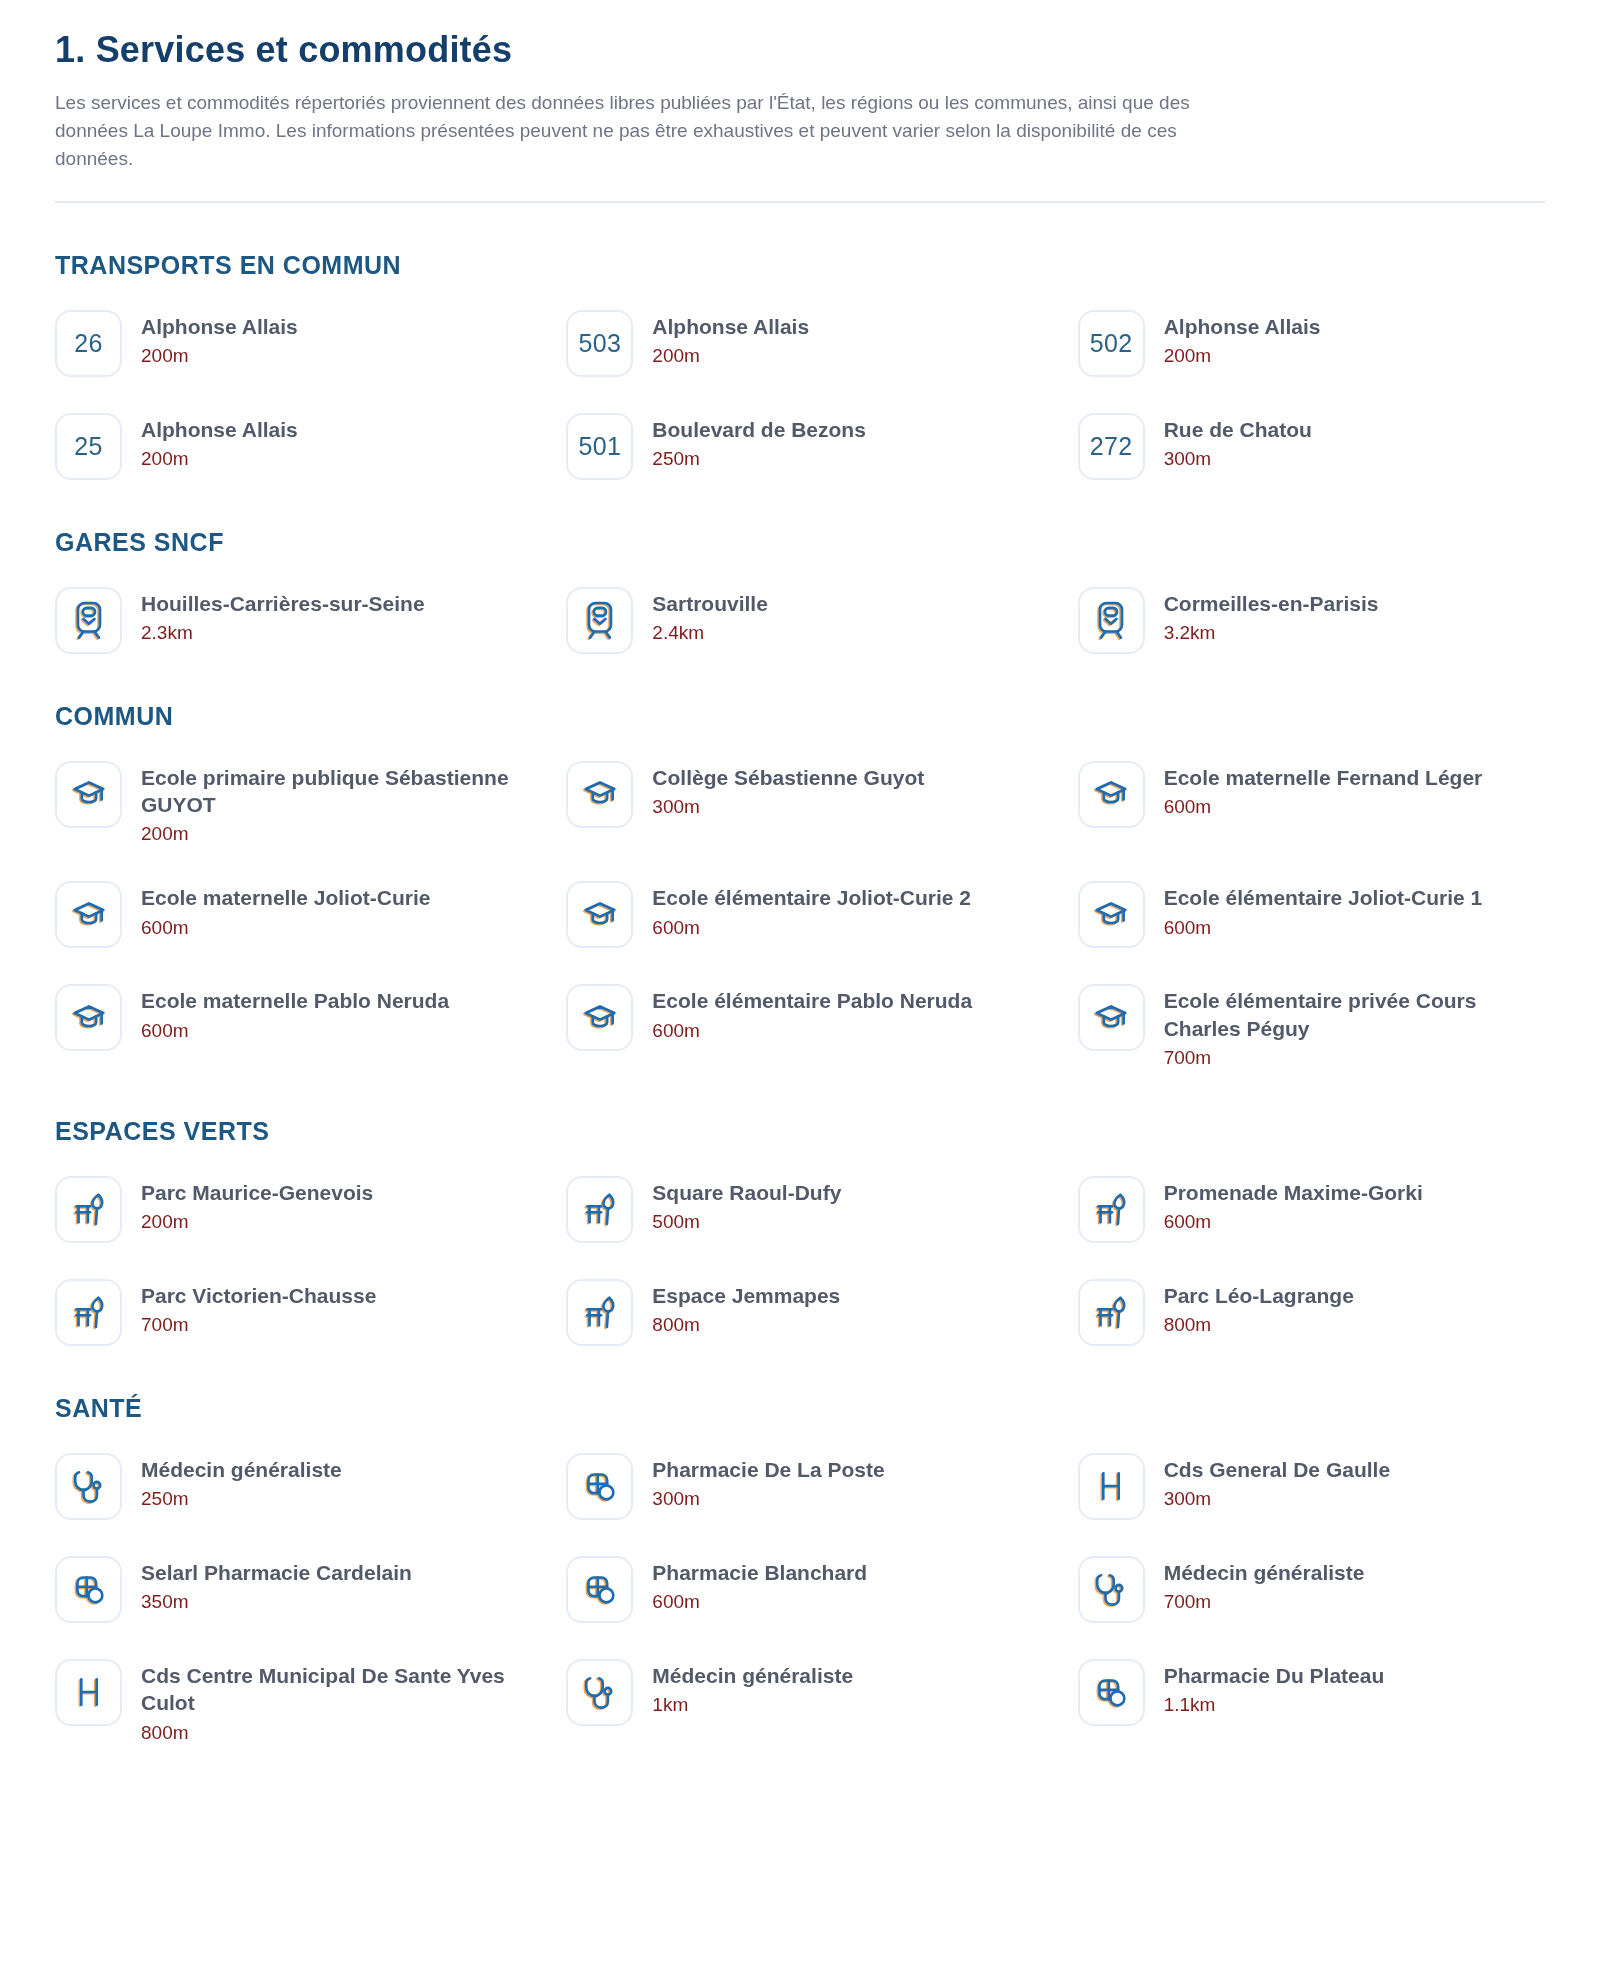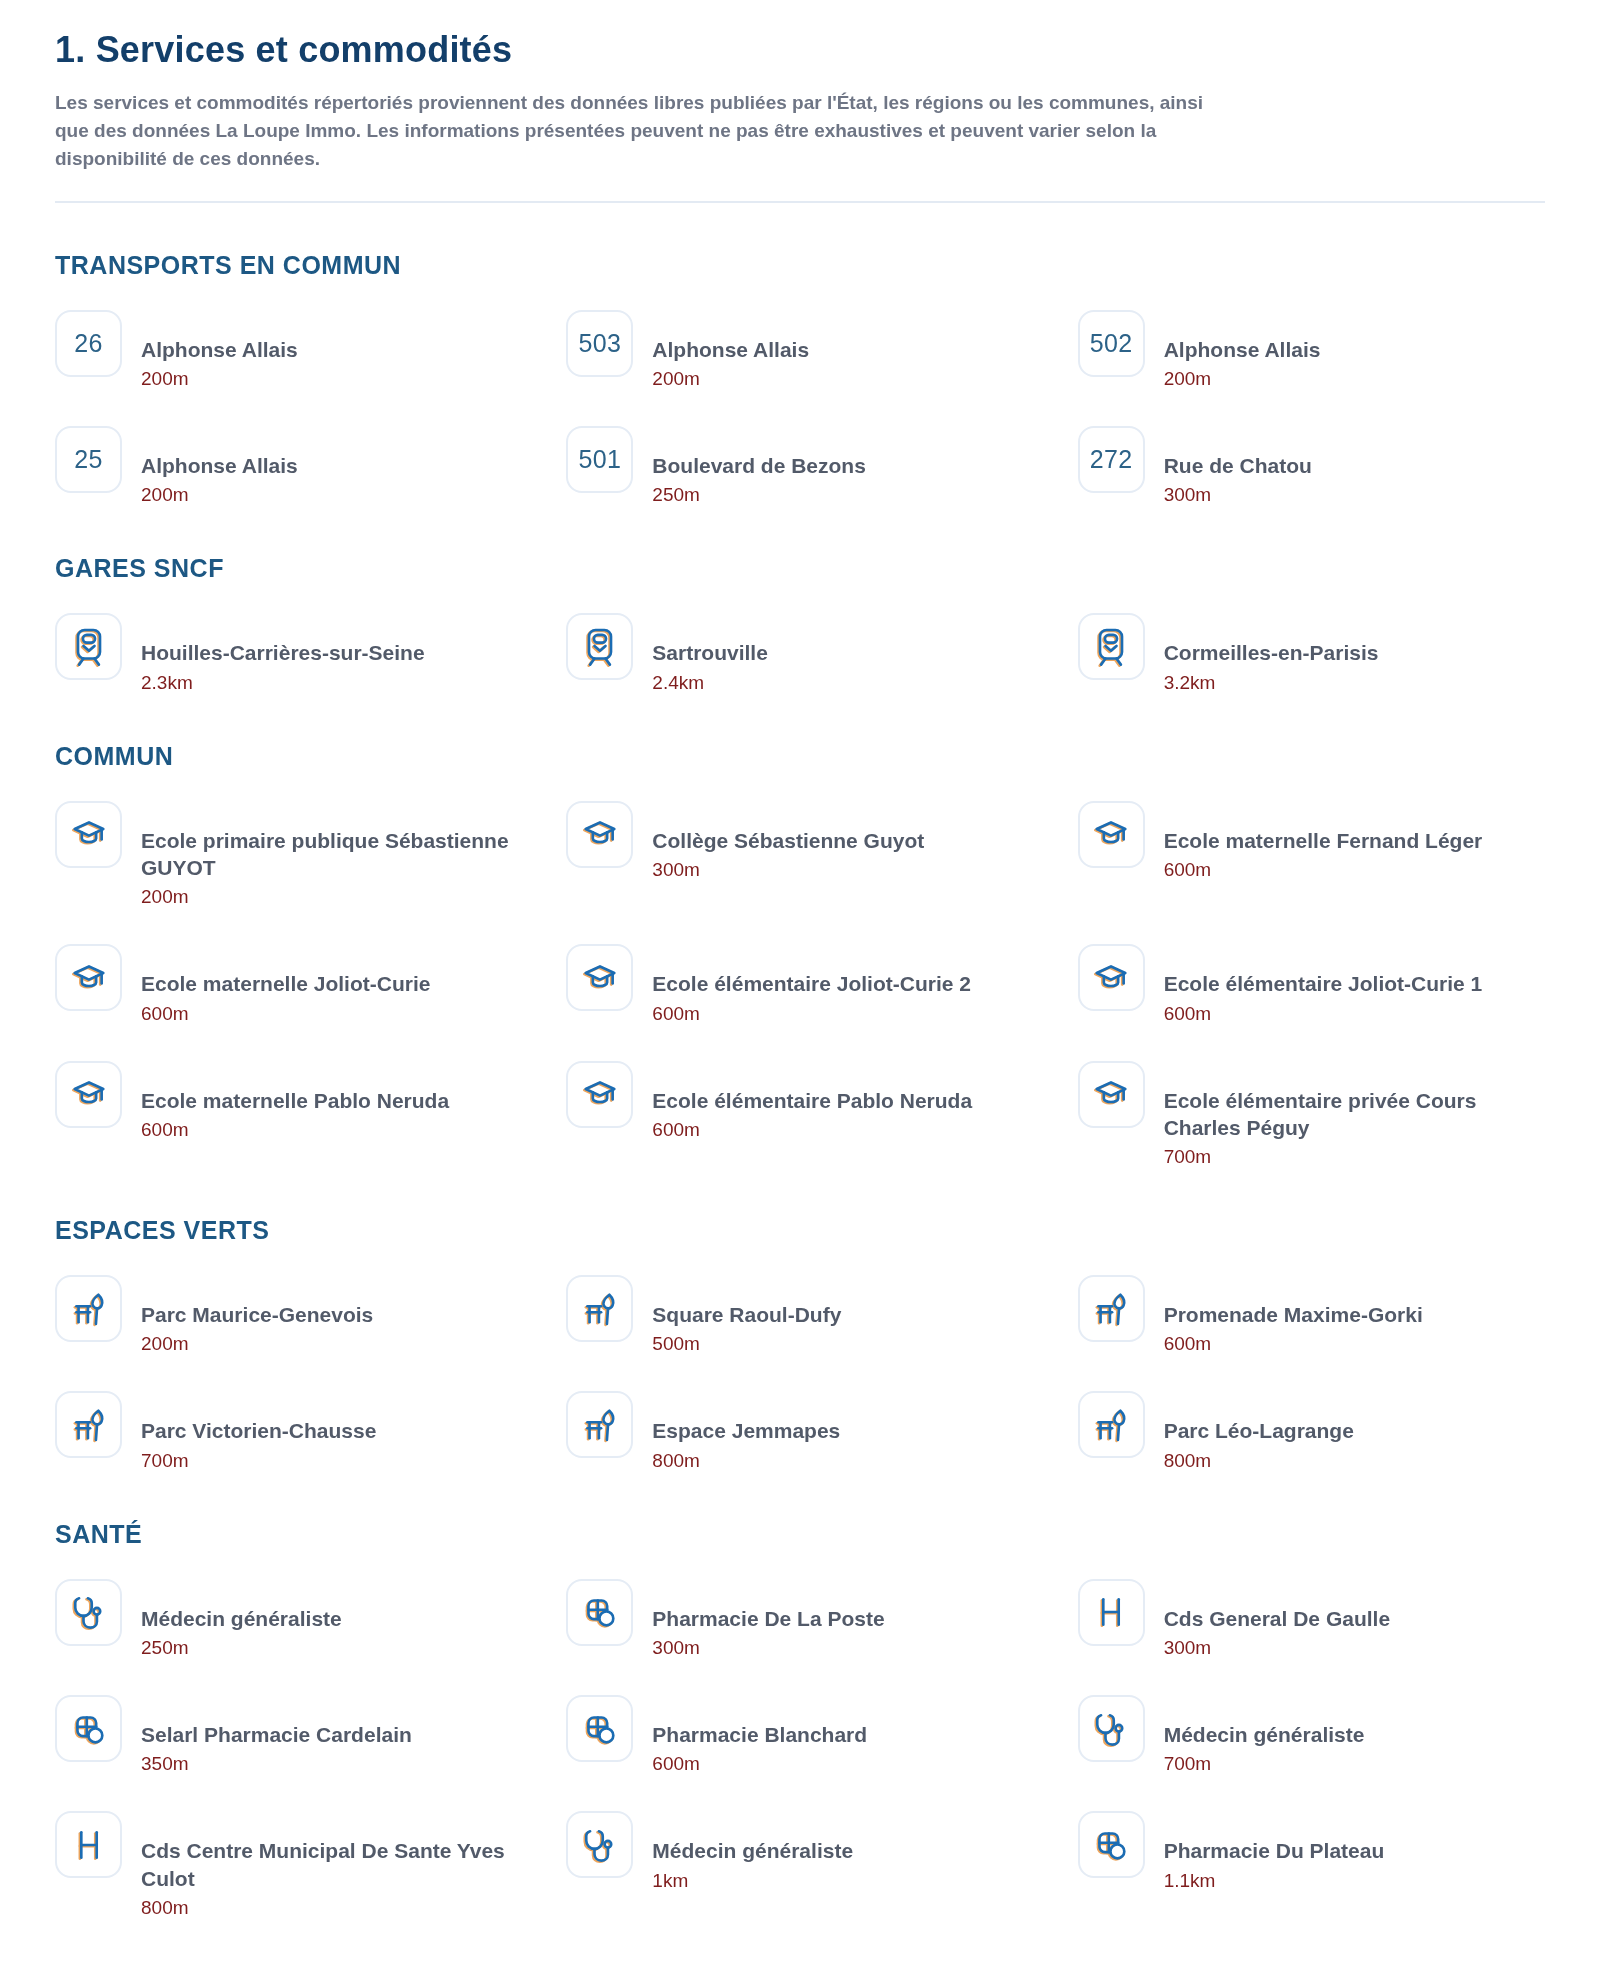--- a/index.html
+++ b/index.html
@@ -14,21 +14,20 @@
   .page-title {
     margin:0 0 18px 0;
     font-size:36px; font-weight:bold;
     color:#133f6a; letter-spacing:0.2px;
   }
   .intro {
     margin:0 0 28px 0;
     max-width:1180px;
     font-size:19px; line-height:1.47;
     color:#6e7585;
-    font-weight:bold;
   }
   .divider { height:2px; background:#e3eaf3; border:none; margin:0; }
 
   .section { margin-top:48px; }
   .section-title {
     margin:0 0 30px 0;
     font-size:25px; font-weight:bold;
     color:#1d5884; letter-spacing:0.5px;
   }
   .grid {
@@ -45,21 +44,20 @@
     display:flex; align-items:center; justify-content:center;
   }
   .badge {
     font-size:25px; font-weight:normal; color:#2c6288; letter-spacing:0.3px;
   }
   .icon { width:44px; height:44px; display:block; }
   .texts { padding-top:3px; min-width:0; }
   .name {
     font-size:21px; font-weight:bold; line-height:1.3;
     color:#525a69;
-    margin-top:23px;
   }
   .distance {
     margin-top:5px;
     font-size:19px; color:#7f1d1d;
   }
 
   
   .ic-accent, .ic-main { fill:none; stroke-width:2.4; stroke-linecap:round; stroke-linejoin:round; }
   .ic-accent { stroke:#eda55c; transform:translate(-1.3px, 1px); }
   .ic-main   { stroke:#1b6cb3; }

